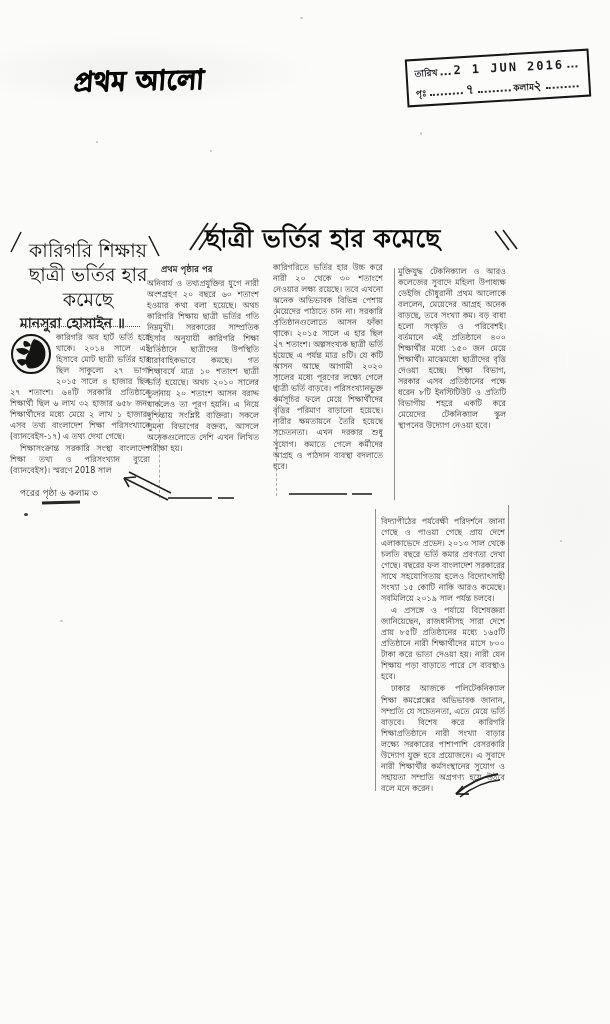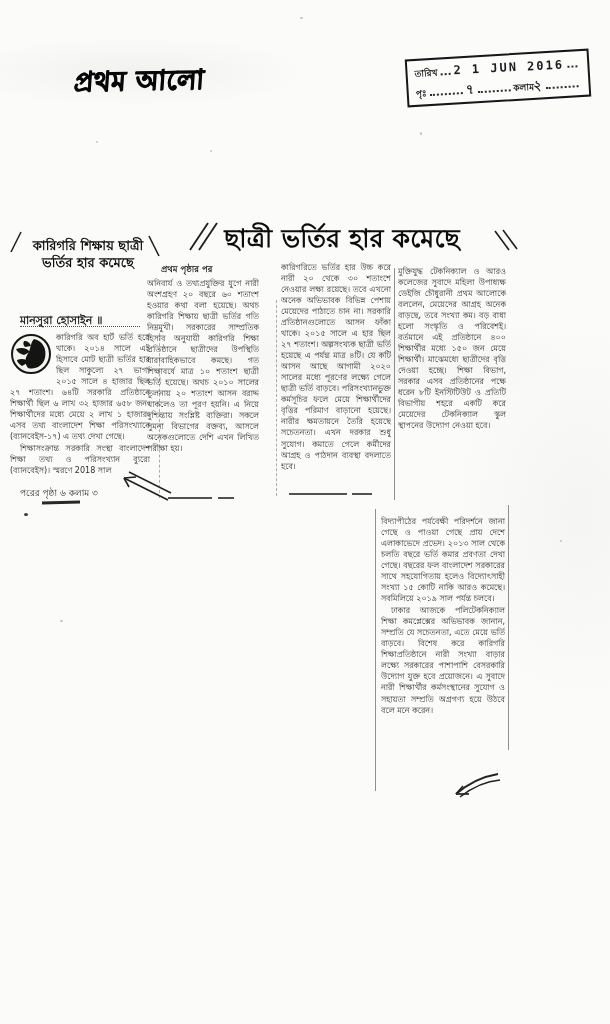--- a/index.html
+++ b/index.html
@@ -38,40 +38,40 @@
   
   .bodytext{
     font-size:8px; line-height:1.38; text-align:justify;
     color:#2f2f2d; filter:blur(.32px); overflow:hidden;
   }
   .bodytext p{margin:0 0 1px 0; text-indent:10px;}
   .bodytext p.first{text-indent:0;}
   
   .side-headline{
     left:20px; top:238px; width:136px; text-align:center;
-    font-size:13px; line-height:1.28; font-weight:700; color:#101010;
+    font-size:19px; line-height:1.28; font-weight:400; color:#101010;
     filter:blur(.15px);
   }
-  .side-byline{left:20px; top:312px; width:136px; font-size:11px; font-weight:700; color:#222; filter:blur(.25px);}
+  .side-byline{left:20px; top:312px; width:136px; font-size:14px; font-weight:700; color:#222; filter:blur(.25px);}
   .dotted-rule{left:20px; top:326px; width:120px; border-top:1.5px dotted #4a4a46; height:0;}
   .side-body{left:10px; top:332px; width:140px; height:150px;}
   .col-logo{float:left; width:42px; height:42px; margin:1px 4px 2px 0;}
   .side-cont{left:20px; top:486px; width:110px; font-size:9px; font-weight:400; color:#1d1d1b; filter:blur(.2px);}
   .mark-underline{left:42px; top:501px; width:38px; height:3px; background:#282826; transform:rotate(-1.5deg);}
   .mark-dot{left:24px; top:513px; width:4px; height:3px; background:#3a3a38; border-radius:50%;}
   
   .main-headline{
-    left:196px; top:219px; width:292px; text-align:center;
+    left:205px; top:219px; width:292px; 
     font-size:25px; font-weight:700; color:#0c0c0c; white-space:nowrap;
     filter:blur(.12px); letter-spacing:.2px;
   }
   .kicker{left:161px; top:263px; font-size:8.5px; font-weight:700; color:#262624; filter:blur(.3px);text-align:center;}
   .col{position:absolute;}
   .col1{left:147px; top:278px; width:112px; height:218px;}
-  .col2{left:281px; top:262px; width:110px; height:231px;}
+  .col2{left:273px; top:262px; width:110px; height:231px;}
   .col3{left:398px; top:266px; width:108px; height:244px;}
   .col4{left:381px; top:516px; width:124px; height:287px;}
   .vrule{position:absolute; width:0; border-left:1px solid rgba(55,55,50,.55);}
   .vrule.dash{border-left-style:dashed; border-left-color:rgba(55,55,50,.4);}
   .hdash{position:absolute; height:0; border-top:2.5px solid rgba(40,40,38,.8);}
   .speck{position:absolute; background:#96968f; border-radius:50%; opacity:.55;}
   svg{display:block;}
 </style>
 </head>
 <body>
@@ -168,20 +168,21 @@
   <div class="vrule" style="left:375px;top:509px;height:282px;"></div>
   <div class="vrule" style="left:508px;top:505px;height:245px;"></div>
 
   <div class="hdash" style="left:168px;top:497px;width:44px;"></div>
   <div class="hdash" style="left:218px;top:497px;width:16px;"></div>
   <div class="hdash" style="left:289px;top:493px;width:58px;"></div>
   <div class="hdash" style="left:352px;top:493px;width:20px;"></div>
 
   <div class="col col4 bodytext">
     <p class="first">বিদ্যাপীঠের পর্যবেক্ষী পরিদর্শনে জানা গেছে ও পাওয়া গেছে প্রায় দেশে এলাকাভেদে প্রভেদ। ২০১৩ সাল থেকে চলতি বছরে ভর্তি কমার প্রবণতা দেখা গেছে। বছরের ফল বাংলাদেশ সরকারের সাথে সহযোগিতায় হলেও বিদ্যোৎসাহী সংখ্যা ১৫ কোটি নাকি আরও কমেছে। সবমিলিয়ে ২০১৯ সাল পর্যন্ত চলবে।</p>
+    <p>এ প্রসঙ্গে ও পর্যায়ে বিশেষজ্ঞরা জানিয়েছেন, রাজধানীসহ সারা দেশে প্রায় ৮৫টি প্রতিষ্ঠানের মধ্যে ১৬৫টি প্রতিষ্ঠানে নারী শিক্ষার্থীদের মাসে ৮০০ টাকা করে ভাতা দেওয়া হয়। নারী যেন শিক্ষায় পড়া বাড়াতে পারে সে ব্যবস্থাও হবে।</p>
     <p>ঢাকার আজকে পলিটেকনিক্যাল শিক্ষা কমপ্লেক্সের অভিভাবক জানান, সম্প্রতি যে সচেতনতা, এতে মেয়ে ভর্তি বাড়বে। বিশেষ করে কারিগরি শিক্ষাপ্রতিষ্ঠানে নারী সংখ্যা বাড়ার লক্ষ্যে সরকারের পাশাপাশি বেসরকারি উদ্যোগ যুক্ত হবে প্রয়োজনে। এ সুবাদে নারী শিক্ষার্থীর কর্মসংস্থানের সুযোগ ও সহায়তা সম্প্রতি অগ্রগণ্য হয়ে উঠবে বলে মনে করেন।</p>
   </div>
 
   <svg class="abs" style="left:448px;top:768px;" width="56" height="34">
     <path d="M50 6 C38 8 22 14 8 26" fill="none" stroke="#222" stroke-width="1.8"></path>
     <path d="M52 12 C40 13 26 18 12 29" fill="none" stroke="#222" stroke-width="1.5"></path>
     <line x1="8" y1="26" x2="21" y2="26" stroke="#222" stroke-width="1.7"></line>
     <line x1="8" y1="26" x2="15" y2="18" stroke="#222" stroke-width="1.7"></line>
   </svg>
 

